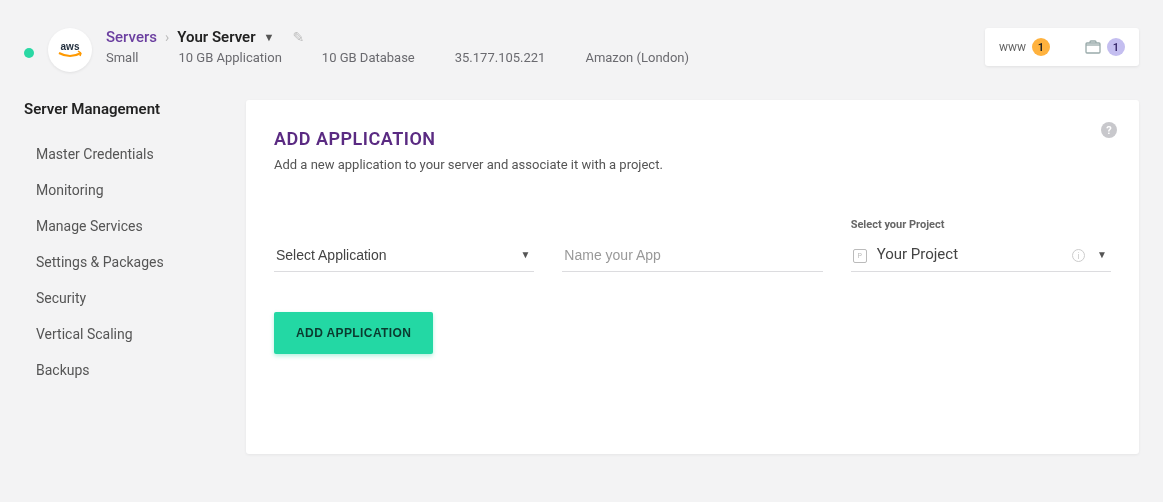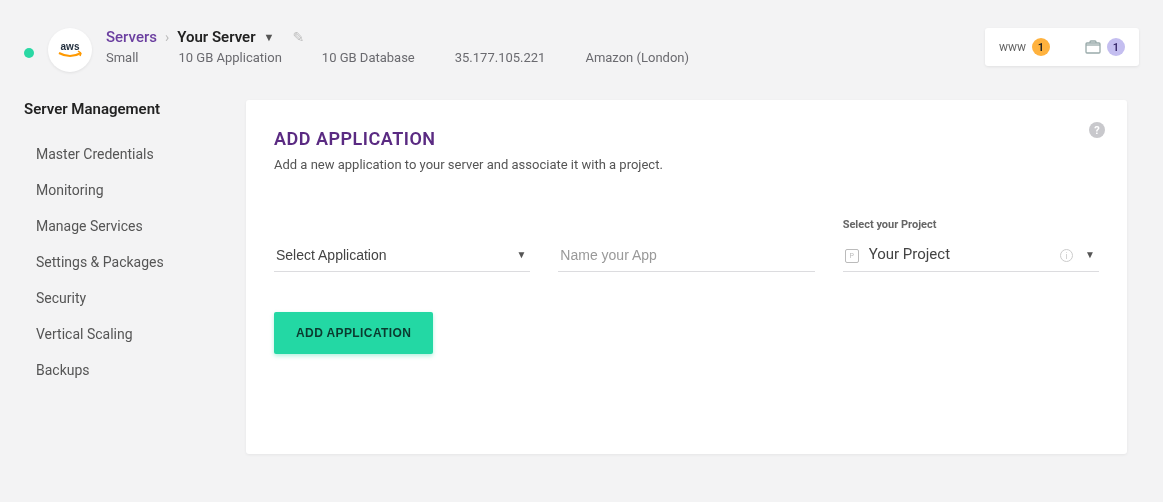--- a/index.html
+++ b/index.html
@@ -107,21 +107,21 @@
     align-items: center;
     justify-content: center;
     color: #222;
     font-weight: 600;
   }
   .badge-orange { background: #ffb23e; }
   .badge-purple { background: #c4bef0; color: #3a2b6c; }
 
   .content {
     display: flex;
-    padding: 0 36px 24px 24px;
+    padding: 0 24px 24px 24px;
     gap: 16px;
     margin-top: 18px;
   }
   .sidebar {
     width: 206px;
     flex-shrink: 0;
   }
   .sidebar-heading {
     font-size: 15px;
     font-weight: 600;

